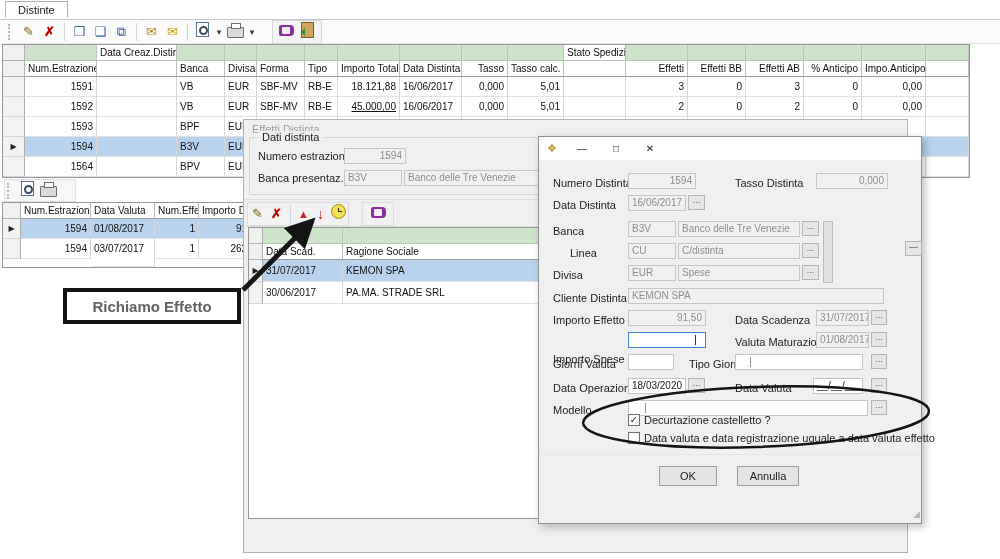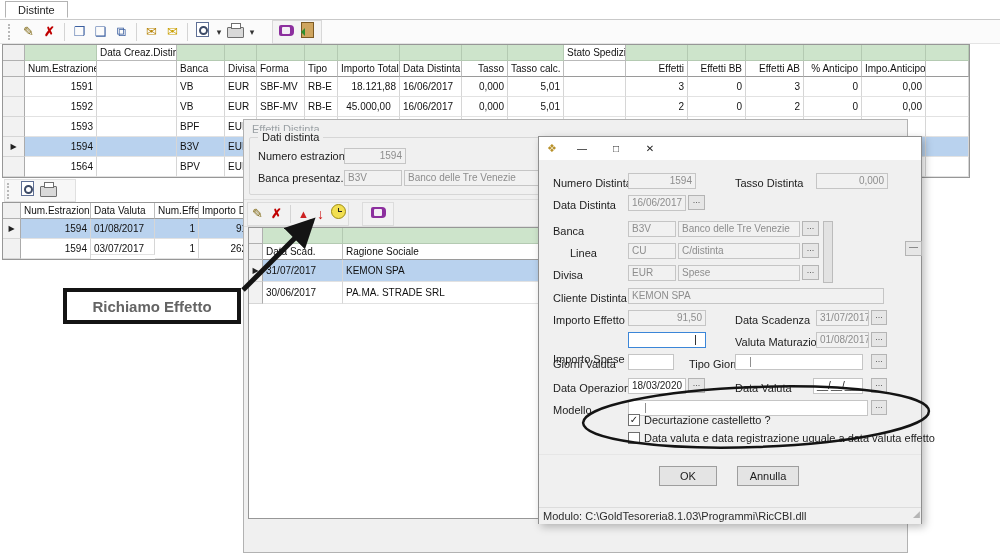--- a/index.html
+++ b/index.html
@@ -165,21 +165,21 @@
       <div class="gc " style="width: 43px; height: 20px; line-height: 19px;"></div>
     </div>
     <div class="grow">
       <div class="gc rowhdr" style="width: 22px; height: 20px; line-height: 19px;"></div>
       <div class="gc " style="width: 72px; height: 20px; line-height: 19px; text-align: right;">1592</div>
       <div class="gc " style="width: 80px; height: 20px; line-height: 19px;"></div>
       <div class="gc " style="width: 48px; height: 20px; line-height: 19px;">VB</div>
       <div class="gc " style="width: 32px; height: 20px; line-height: 19px;">EUR</div>
       <div class="gc " style="width: 48px; height: 20px; line-height: 19px;">SBF-MV</div>
       <div class="gc " style="width: 33px; height: 20px; line-height: 19px;">RB-E</div>
-      <div class="gc " style="width: 62px; height: 20px; line-height: 19px; text-align: center;">45.000,00</div>
+      <div class="gc " style="width: 62px; height: 20px; line-height: 19px; text-align: right; text-decoration: underline;">45.000,00</div>
       <div class="gc " style="width: 62px; height: 20px; line-height: 19px;">16/06/2017</div>
       <div class="gc " style="width: 46px; height: 20px; line-height: 19px; text-align: right;">0,000</div>
       <div class="gc " style="width: 56px; height: 20px; line-height: 19px; text-align: right;">5,01</div>
       <div class="gc " style="width: 62px; height: 20px; line-height: 19px;"></div>
       <div class="gc " style="width: 62px; height: 20px; line-height: 19px; text-align: right;">2</div>
       <div class="gc " style="width: 58px; height: 20px; line-height: 19px; text-align: right;">0</div>
       <div class="gc " style="width: 58px; height: 20px; line-height: 19px; text-align: right;">2</div>
       <div class="gc " style="width: 58px; height: 20px; line-height: 19px; text-align: right;">0</div>
       <div class="gc " style="width: 64px; height: 20px; line-height: 19px; text-align: right;">0,00</div>
       <div class="gc " style="width: 43px; height: 20px; line-height: 19px;"></div>
@@ -263,21 +263,21 @@
     <div class="grow">
       <div class="gc rowhdr" style="width: 18px; height: 20px; line-height: 19px;">▶</div>
       <div class="gc sel" style="width: 70px; height: 20px; line-height: 19px; text-align: right;">1594</div>
       <div class="gc sel" style="width: 64px; height: 20px; line-height: 19px;">01/08/2017</div>
       <div class="gc sel" style="width: 44px; height: 20px; line-height: 19px; text-align: right;">1</div>
       <div class="gc sel" style="width: 66px; height: 20px; line-height: 19px; text-align: right;">91,50</div>
     </div>
     <div class="grow">
       <div class="gc rowhdr" style="width: 18px; height: 20px; line-height: 19px;"></div>
       <div class="gc " style="width: 70px; height: 20px; line-height: 19px; text-align: right;">1594</div>
-      <div class="gc " style="width: 64px; height: 16px; line-height: 19px;">03/07/2017</div>
+      <div class="gc " style="width: 64px; height: 28px; line-height: 19px;">03/07/2017</div>
       <div class="gc " style="width: 44px; height: 20px; line-height: 19px; text-align: right;">1</div>
       <div class="gc " style="width: 66px; height: 20px; line-height: 19px; text-align: right;">262,30</div>
     </div>
   </div>
 
 <div id="ann-box" class="p">
   <span>Richiamo Effetto</span>
 </div>
 
 <div id="dlg-eff" class="dlg">
@@ -404,21 +404,20 @@
 
   <div class="p cb" style="left:89px;top:277px">✓</div>
   <div class="p lbl" style="left:105px;top:275px">Decurtazione castelletto ?</div>
   <div class="p cb" style="left:89px;top:295px"></div>
   <div class="p lbl" style="left:105px;top:293px">Data valuta e data registrazione uguale a data valuta effetto</div>
 
   <div class="p" style="left:0;top:317px;width:382px;height:1px;background:#e6e6e6"></div>
   <div class="p wbtn" style="left:120px;top:329px;width:58px;height:20px">OK</div>
   <div class="p wbtn" style="left:198px;top:329px;width:62px;height:20px">Annulla</div>
 
-  <div class="p statusbar">Modulo: C:\GoldTesoreria8.1.03\Programmi\RicCBI.dll</div>
   <div class="grip">◢</div>
 </div>
 
 <svg id="overlay">
   <defs>
     <marker id="ah" markerWidth="8" markerHeight="8" refX="5" refY="3" orient="auto">
       <path d="M0,0 L6,3 L0,6 Z" fill="#141414"></path>
     </marker>
   </defs>
   <line x1="243" y1="290" x2="312" y2="221" stroke="#141414" stroke-width="5" marker-end="url(#ah)"></line>

